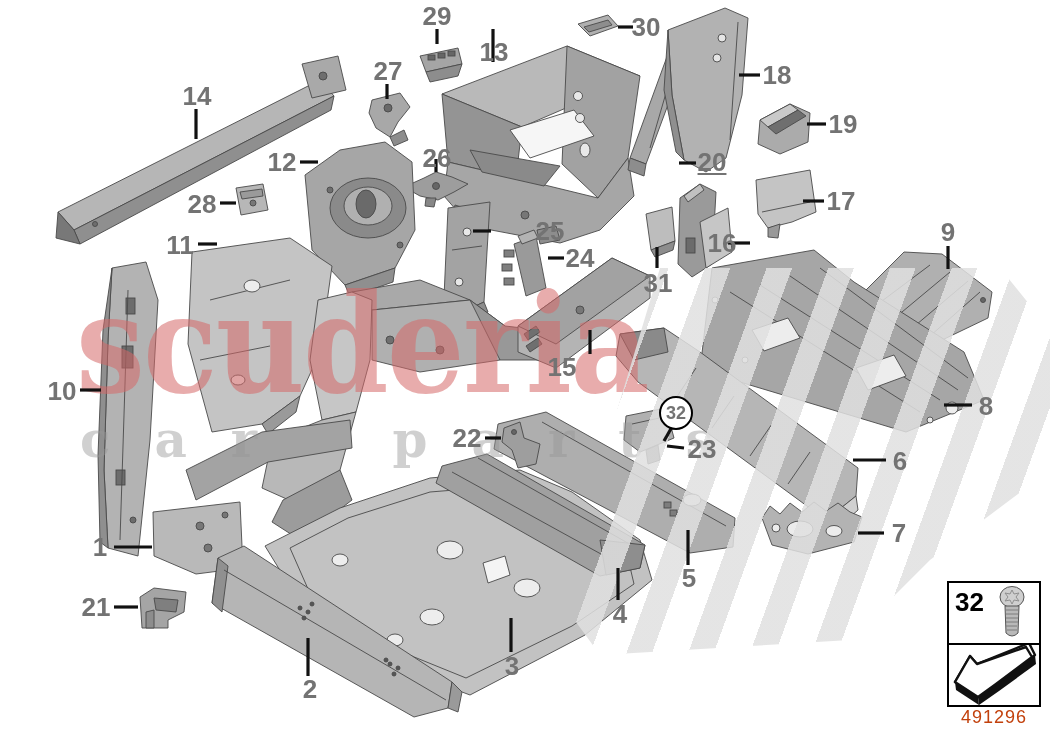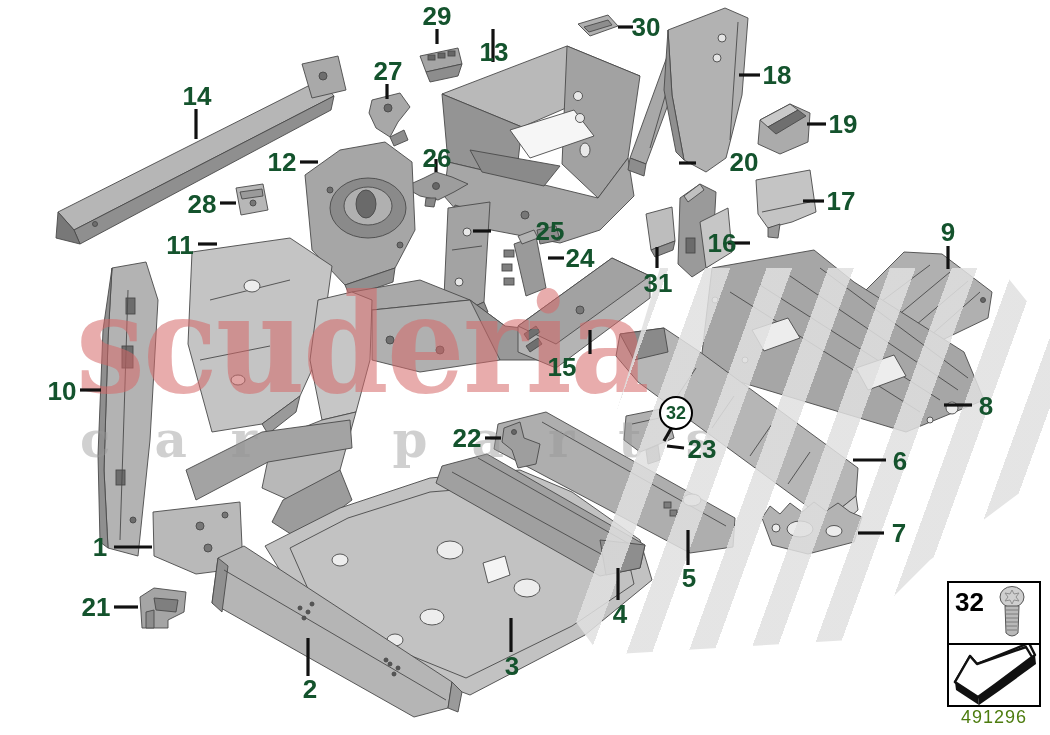--- a/index.html
+++ b/index.html
@@ -11,31 +11,31 @@
       color:rgba(214,104,104,0.55);letter-spacing:-2px;transform:scaleX(.9);transform-origin:left top;
       white-space:nowrap;pointer-events:none;}
   .wm-secondary{position:absolute;left:80px;top:410px;font:bold 50px "DejaVu Serif",serif;
       color:rgba(150,150,150,0.45);letter-spacing:44px;word-spacing:30px;white-space:nowrap;pointer-events:none;}
   .wm-stripes{position:absolute;left:0;top:0;width:1050px;height:735px;pointer-events:none;
       background:repeating-linear-gradient(110deg, rgba(224,224,224,0.85) 0 24px, rgba(255,255,255,0) 24px 58px);
       clip-path:polygon(660px 268px,1000px 268px,1050px 330px,1050px 470px,930px 560px,850px 640px,600px 655px,560px 600px);}
   #leader-svg{position:absolute;left:0;top:0;}
   #leader-svg line{stroke:#111;stroke-width:3.2;}
   .callout{position:absolute;transform:translate(-50%,-50%);font-weight:bold;font-size:26px;
-      color:#14532d;line-height:1;cursor:pointer;}
+      color:#737373;line-height:1;cursor:pointer;}
   .callout.circled{font-size:18px;width:30px;height:30px;border:2.6px solid #000;border-radius:50%;
       background:#fff;display:flex;align-items:center;justify-content:center;}
   .legend{position:absolute;left:947px;top:581px;width:94px;height:126px;border:2px solid #000;
       background:#fff;box-sizing:border-box;}
   .legend-top{position:relative;height:62px;border-bottom:2px solid #000;box-sizing:border-box;}
   .legend-num{position:absolute;left:6px;top:4px;font-weight:bold;font-size:26px;color:#000;}
   .legend-bolt{position:absolute;right:8px;top:2px;}
   .legend-bottom{position:relative;height:60px;}
   .diagram-number{position:absolute;left:947px;top:707px;width:94px;text-align:center;
-      font-size:18px;color:#4d7c0f;letter-spacing:1px;}
+      font-size:18px;color:#c2410c;letter-spacing:1px;}
 </style>
 </head>
 <body>
 
 <div id="stage">
 
   <svg id="parts-svg" width="1050" height="735" viewBox="0 0 1050 735">
 
     <g>
       <path d="M58,212 L320,80 L334,96 L74,230 Z" fill="#b6b6b6"></path>
@@ -343,21 +343,21 @@
       <div class="callout" style="left: 62px; top: 391px;">10</div>
       <div class="callout" style="left: 180px; top: 245px;">11</div>
       <div class="callout" style="left: 282px; top: 162px;">12</div>
       <div class="callout" style="left: 494px; top: 16px; margin-top: 36px;">13</div>
       <div class="callout" style="left: 197px; top: 96px;">14</div>
       <div class="callout" style="left: 562px; top: 367px;">15</div>
       <div class="callout" style="left: 722px; top: 243px;">16</div>
       <div class="callout" style="left: 841px; top: 201px;">17</div>
       <div class="callout" style="left: 777px; top: 75px;">18</div>
       <div class="callout" style="left: 843px; top: 124px;">19</div>
-      <div class="callout" style="left: 744px; top: 162px;">20</div>
+      <div class="callout" style="left: 712px; top: 162px; text-decoration: underline;">20</div>
       <div class="callout" style="left: 96px; top: 607px;">21</div>
       <div class="callout" style="left: 467px; top: 438px;">22</div>
       <div class="callout" style="left: 702px; top: 449px;">23</div>
       <div class="callout" style="left: 580px; top: 258px;">24</div>
       <div class="callout" style="left: 506px; top: 231px; margin-left: 44px;">25</div>
       <div class="callout" style="left: 437px; top: 158px;">26</div>
       <div class="callout" style="left: 388px; top: 71px;">27</div>
       <div class="callout" style="left: 202px; top: 204px;">28</div>
       <div class="callout" style="left: 437px; top: 16px;">29</div>
       <div class="callout" style="left: 646px; top: 27px;">30</div>

